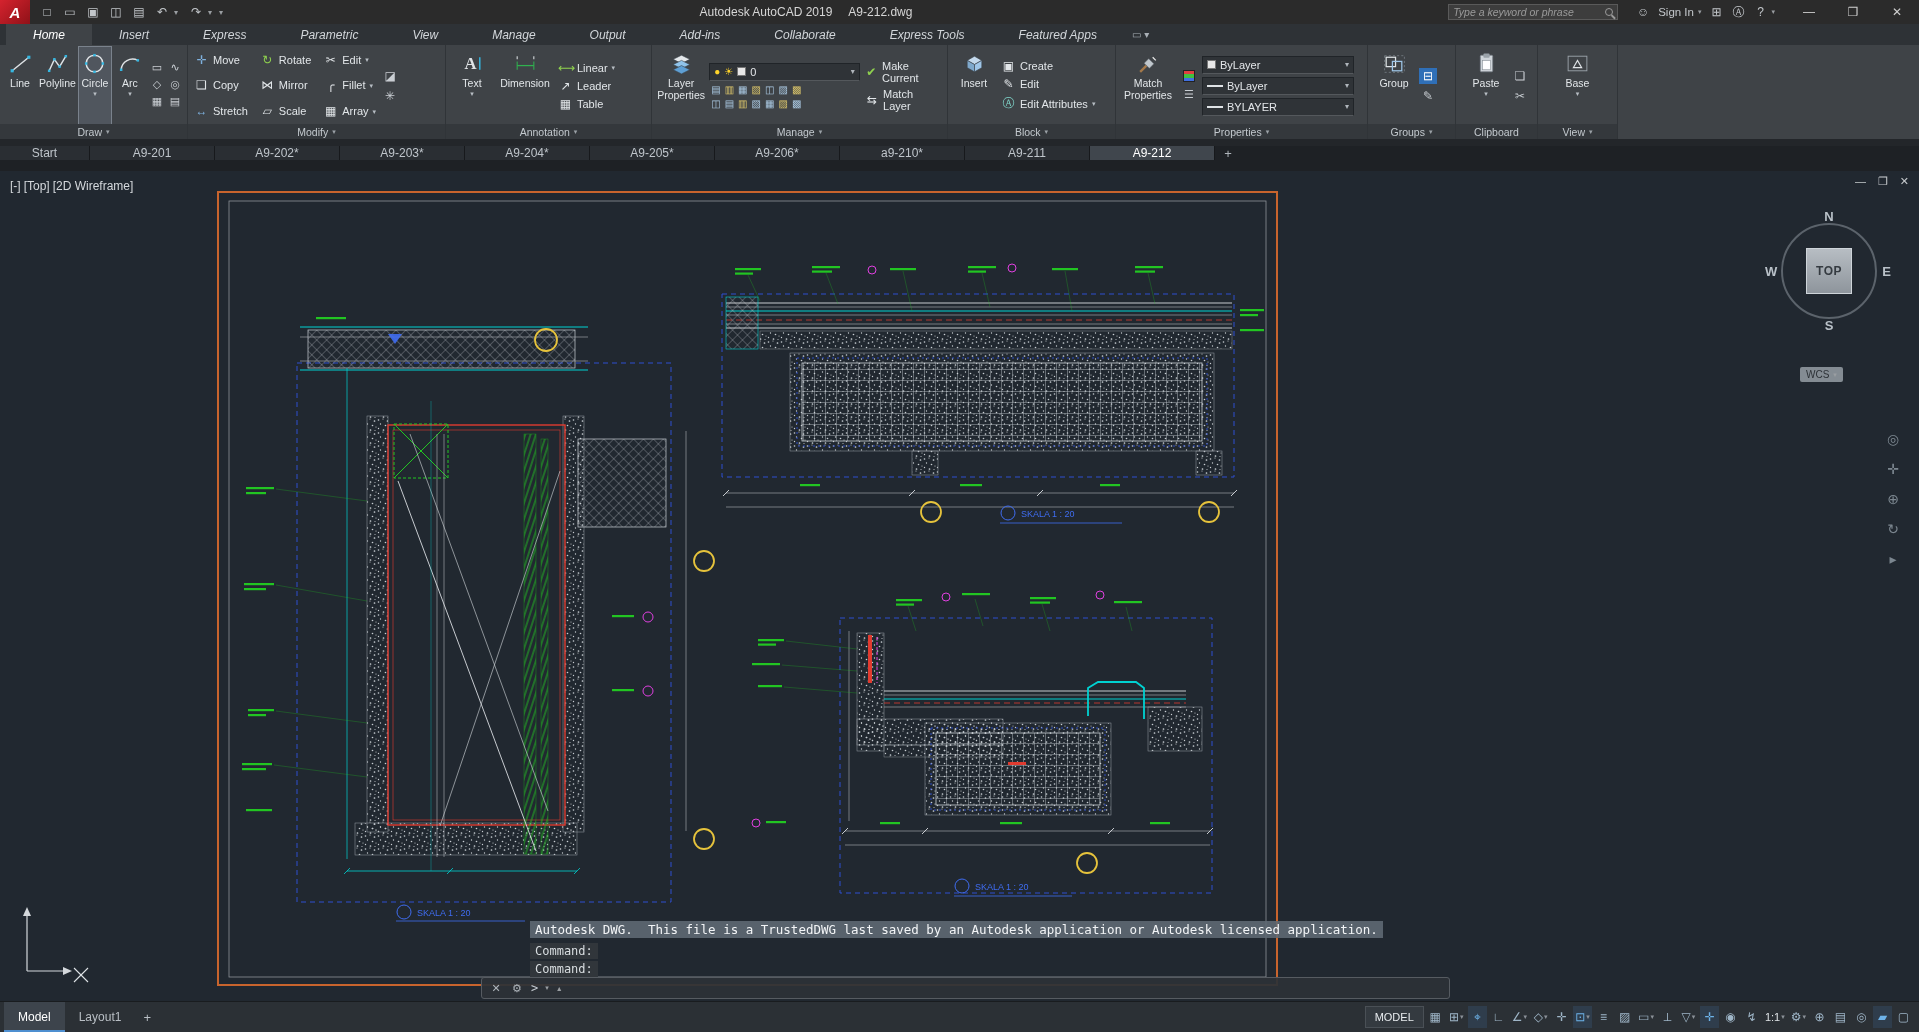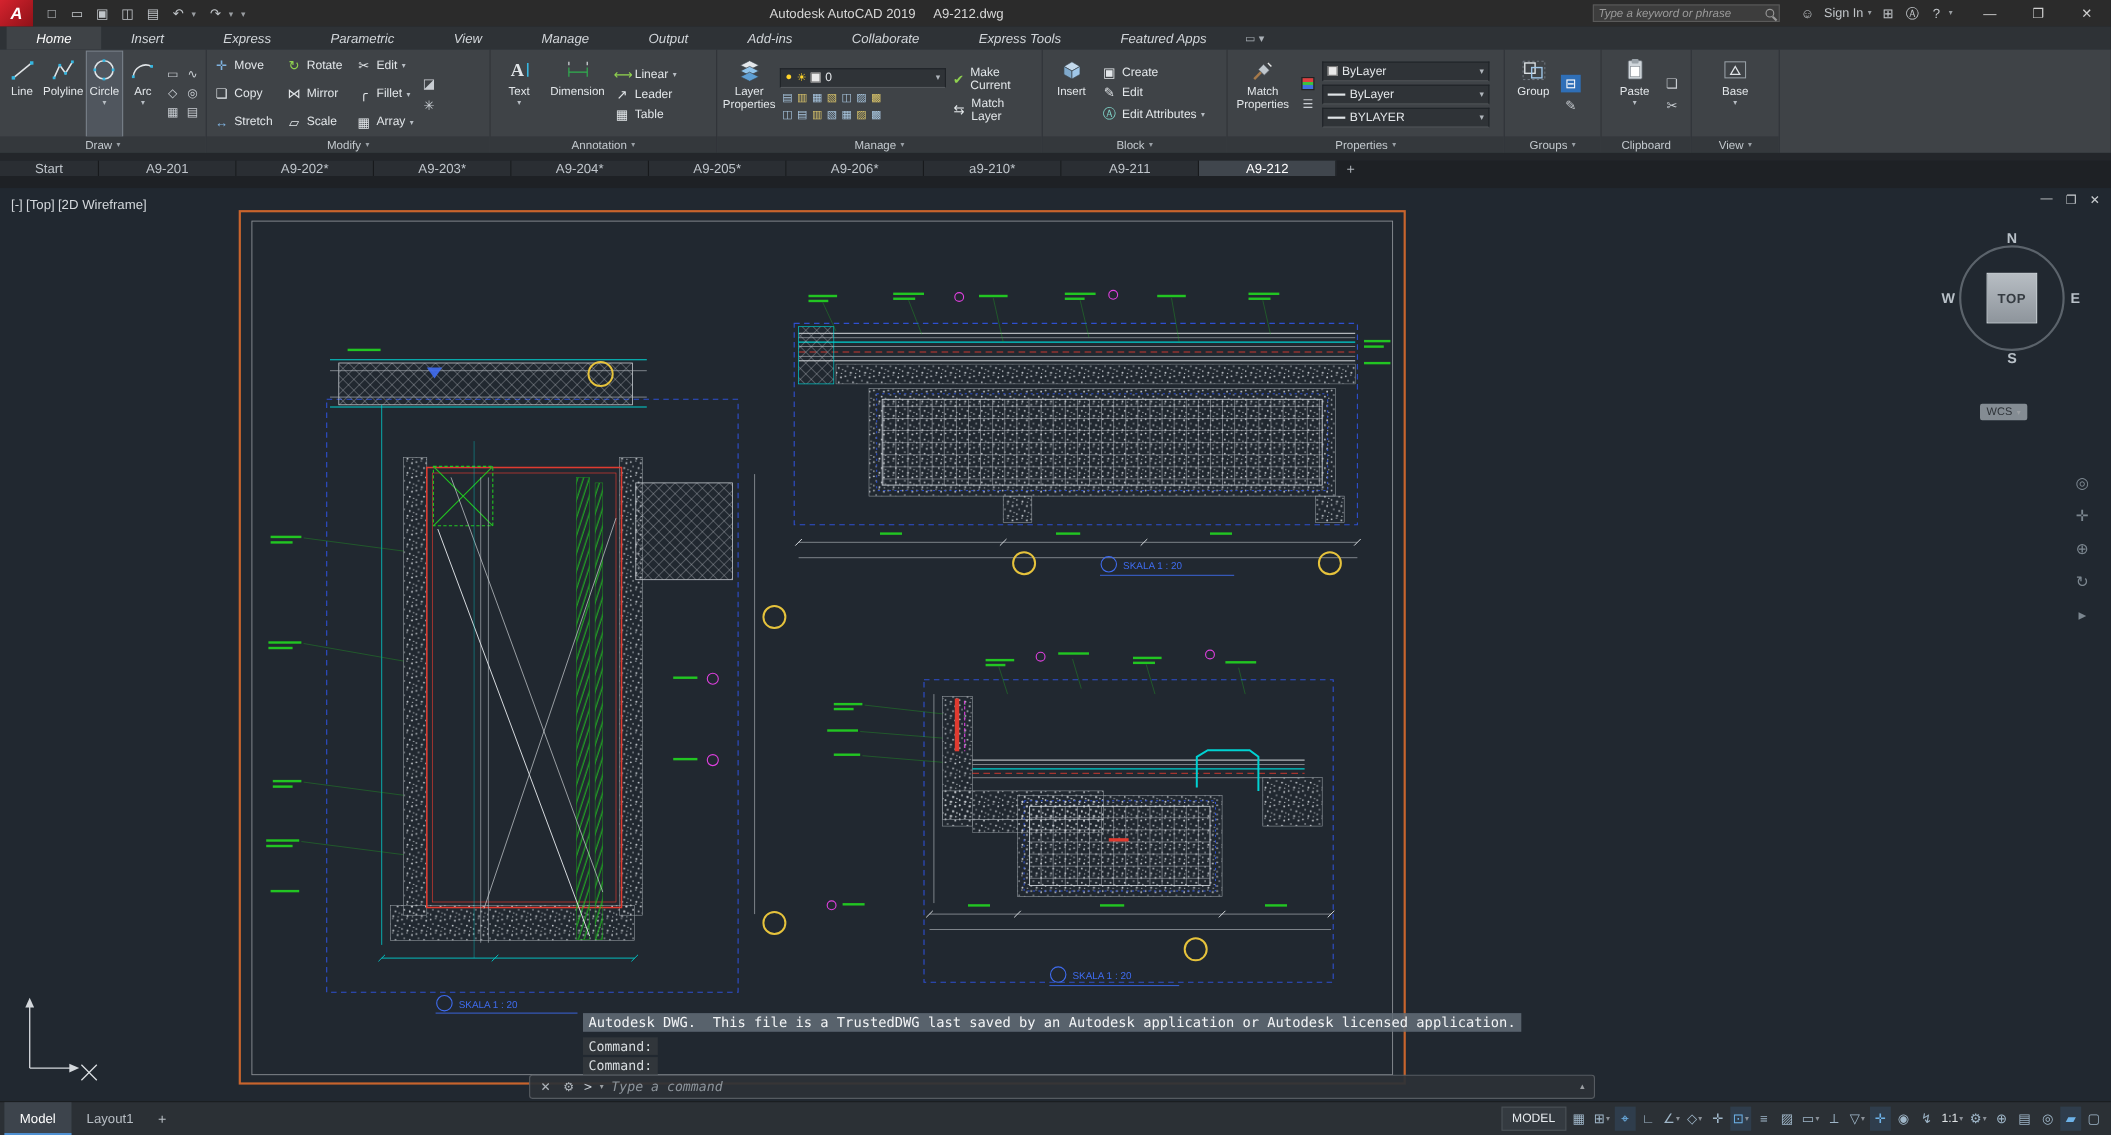--- a/index.html
+++ b/index.html
@@ -849,21 +849,20 @@
 
     <div class="trustmsg mono">Autodesk DWG.  This file is a TrustedDWG last saved by an Autodesk application or Autodesk licensed application.</div>
     <div class="cmdline cmd1 mono">Command:</div>
     <div class="cmdline cmd2 mono">Command:</div>
 
     <div class="dock">
       <span class="dicon">✕</span>
       <span class="dicon">⚙</span>
       <span class="prompt-sym">&gt;</span>
       <span class="tinycaret">▾</span>
-      <input placeholder="Type a command" style="">
       <span class="tinycaret">▲</span>
     </div>
   </div>
 
   <div class="bottombar">
     <div class="mtabs">
       <span class="mtab active">Model</span>
       <span class="mtab">Layout1</span>
       <span class="addlayout">+</span>
     </div>

